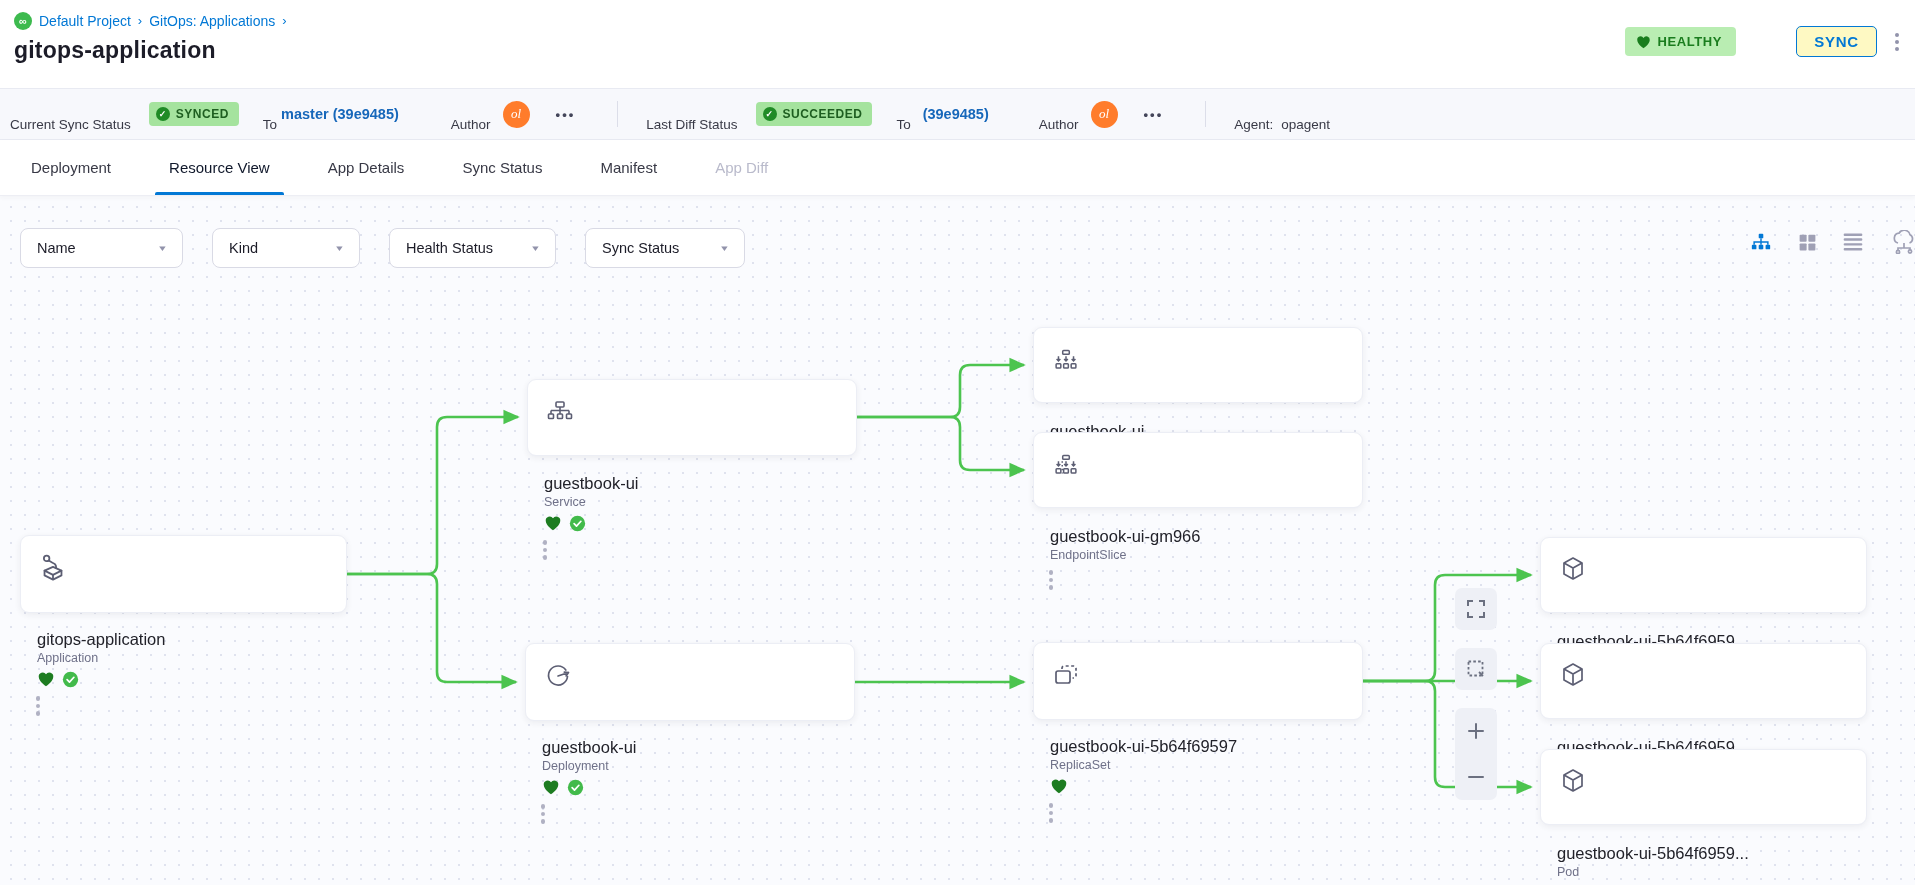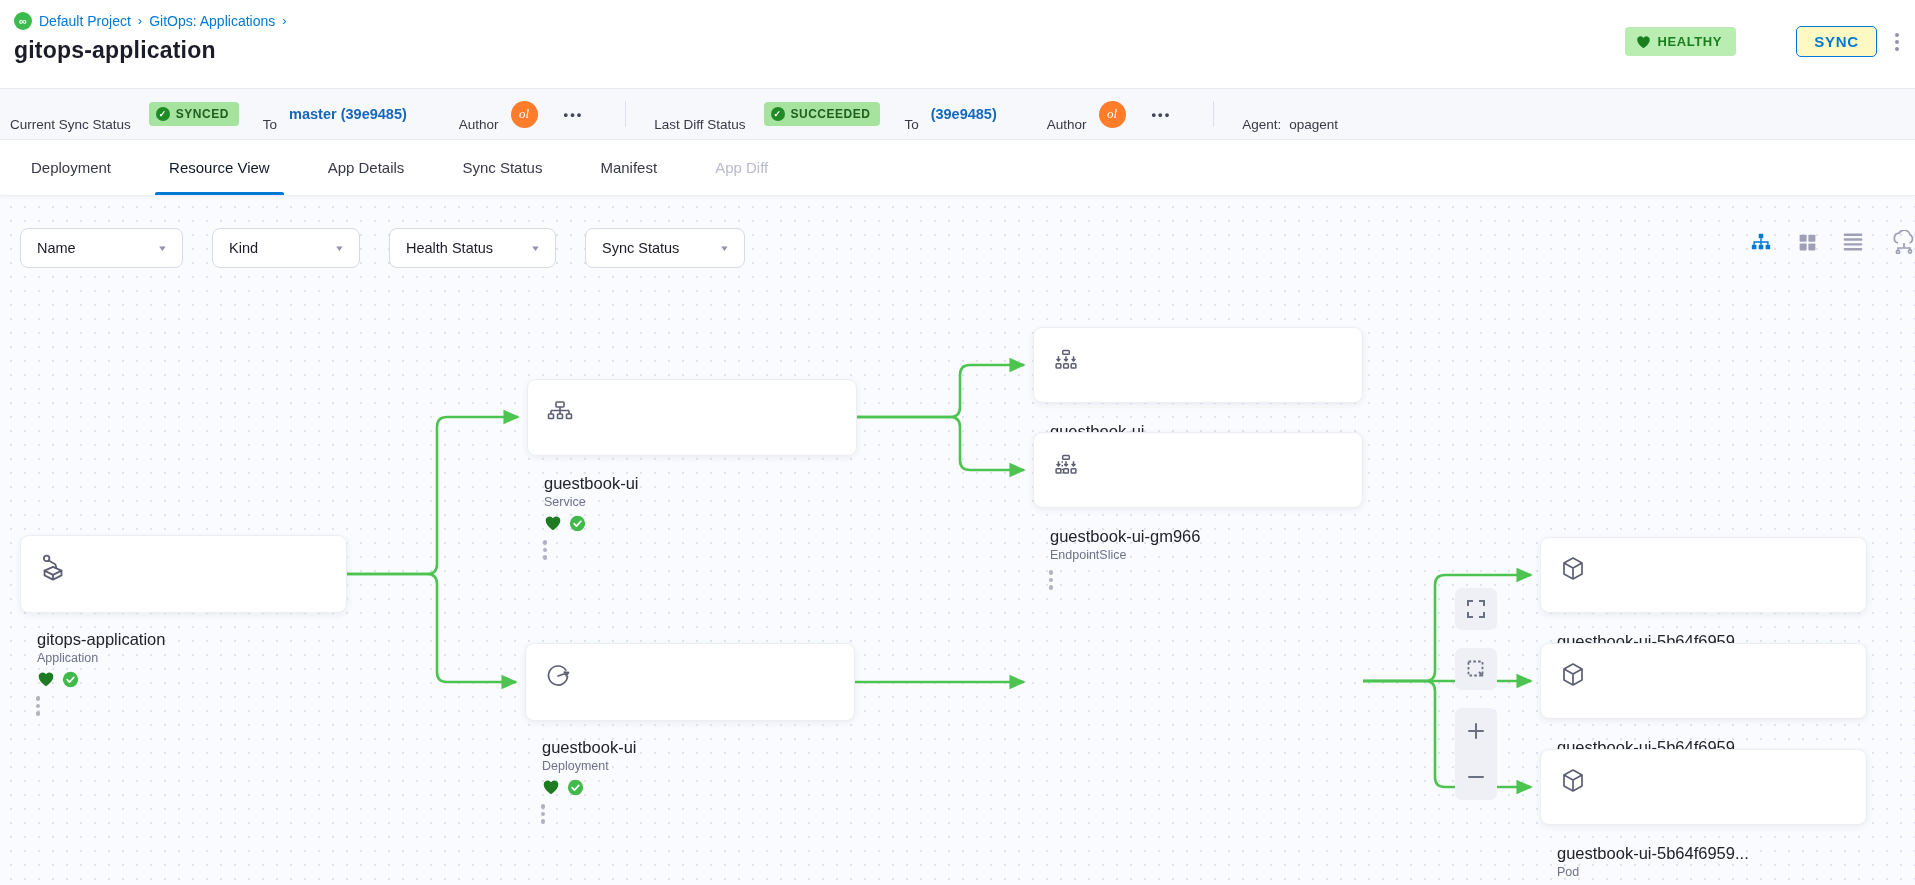--- a/index.html
+++ b/index.html
@@ -112,21 +112,21 @@
   </div>
 </div>
 
 <div class="status-bar">
   <span class="sb-label">Current Sync Status</span>
   <span class="pill pill-green" style="margin-left:18px">
     <span class="check-dot">✓</span>
     <span>SYNCED</span>
   </span>
   <span class="sb-label" style="margin-left:24px">To</span>
-  <span class="sb-link" style="margin-left:12px">master (39e9485)</span>
+  <span class="sb-link" style="margin-left:4px">master (39e9485)</span>
   <span class="sb-label" style="margin-left:52px">Author</span>
   <span class="avatar" style="margin-left:12px">ol</span>
   <span class="kebab-h" style="margin-left:26px">•••</span>
   <span class="sb-div" style="margin-left:42px"></span>
 
   <span class="sb-label" style="margin-left:28px">Last Diff Status</span>
   <span class="pill pill-green" style="margin-left:18px">
     <span class="check-dot">✓</span>
     <span>SUCCEEDED</span>
   </span>
@@ -353,20 +353,43 @@
           </svg>
       </div>
     </div>
     <div class="node-kebab">
         <i></i>
         <i></i>
         <i></i>
       </div>
   </div>
 
+  <div class="node" style="left:1033px;top:446px;width:330px;height:78px">
+    <div class="node-icon-wrap">
+      <svg width="34" height="34" viewBox="0 0 34 34" fill="none" stroke="#5c5e73" stroke-width="1.7">
+          <path d="M13,11 V10 a2,2 0 0 1 2,-2 h10 a2,2 0 0 1 2,2 v8 a2,2 0 0 1 -2,2 h-1.5" stroke-dasharray="3 2.5"></path>
+          <rect x="7" y="13" width="14" height="12" rx="2"></rect>
+        </svg>
+    </div>
+    <div class="node-divider"></div>
+    <div class="node-body">
+      <div class="node-title">guestbook-ui-5b64f69597</div>
+      <div class="node-kind">ReplicaSet</div>
+      <div class="node-status">
+        <svg width="18" height="16" viewBox="0 0 24 22">
+            <path fill="#1d7c21" d="M12 21S2 14.6 2 7.9A5.4 5.4 0 0 1 12 4.6 5.4 5.4 0 0 1 22 7.9C22 14.6 12 21 12 21z"></path>
+          </svg>
+      </div>
+    </div>
+    <div class="node-kebab">
+        <i></i>
+        <i></i>
+        <i></i>
+      </div>
+  </div>
 
   <div class="node" style="left:1540px;top:341px;width:327px;height:76px">
     <div class="node-icon-wrap">
       <svg width="34" height="34" viewBox="0 0 34 34" fill="none" stroke="#5c5e73" stroke-width="1.7" stroke-linejoin="round">
           <path d="M17,5 L26,10 V21 L17,26 L8,21 V10 Z"></path>
           <path d="M8,10 L17,15 L26,10 M17,15 V26"></path>
         </svg>
     </div>
     <div class="node-divider"></div>
     <div class="node-body">

